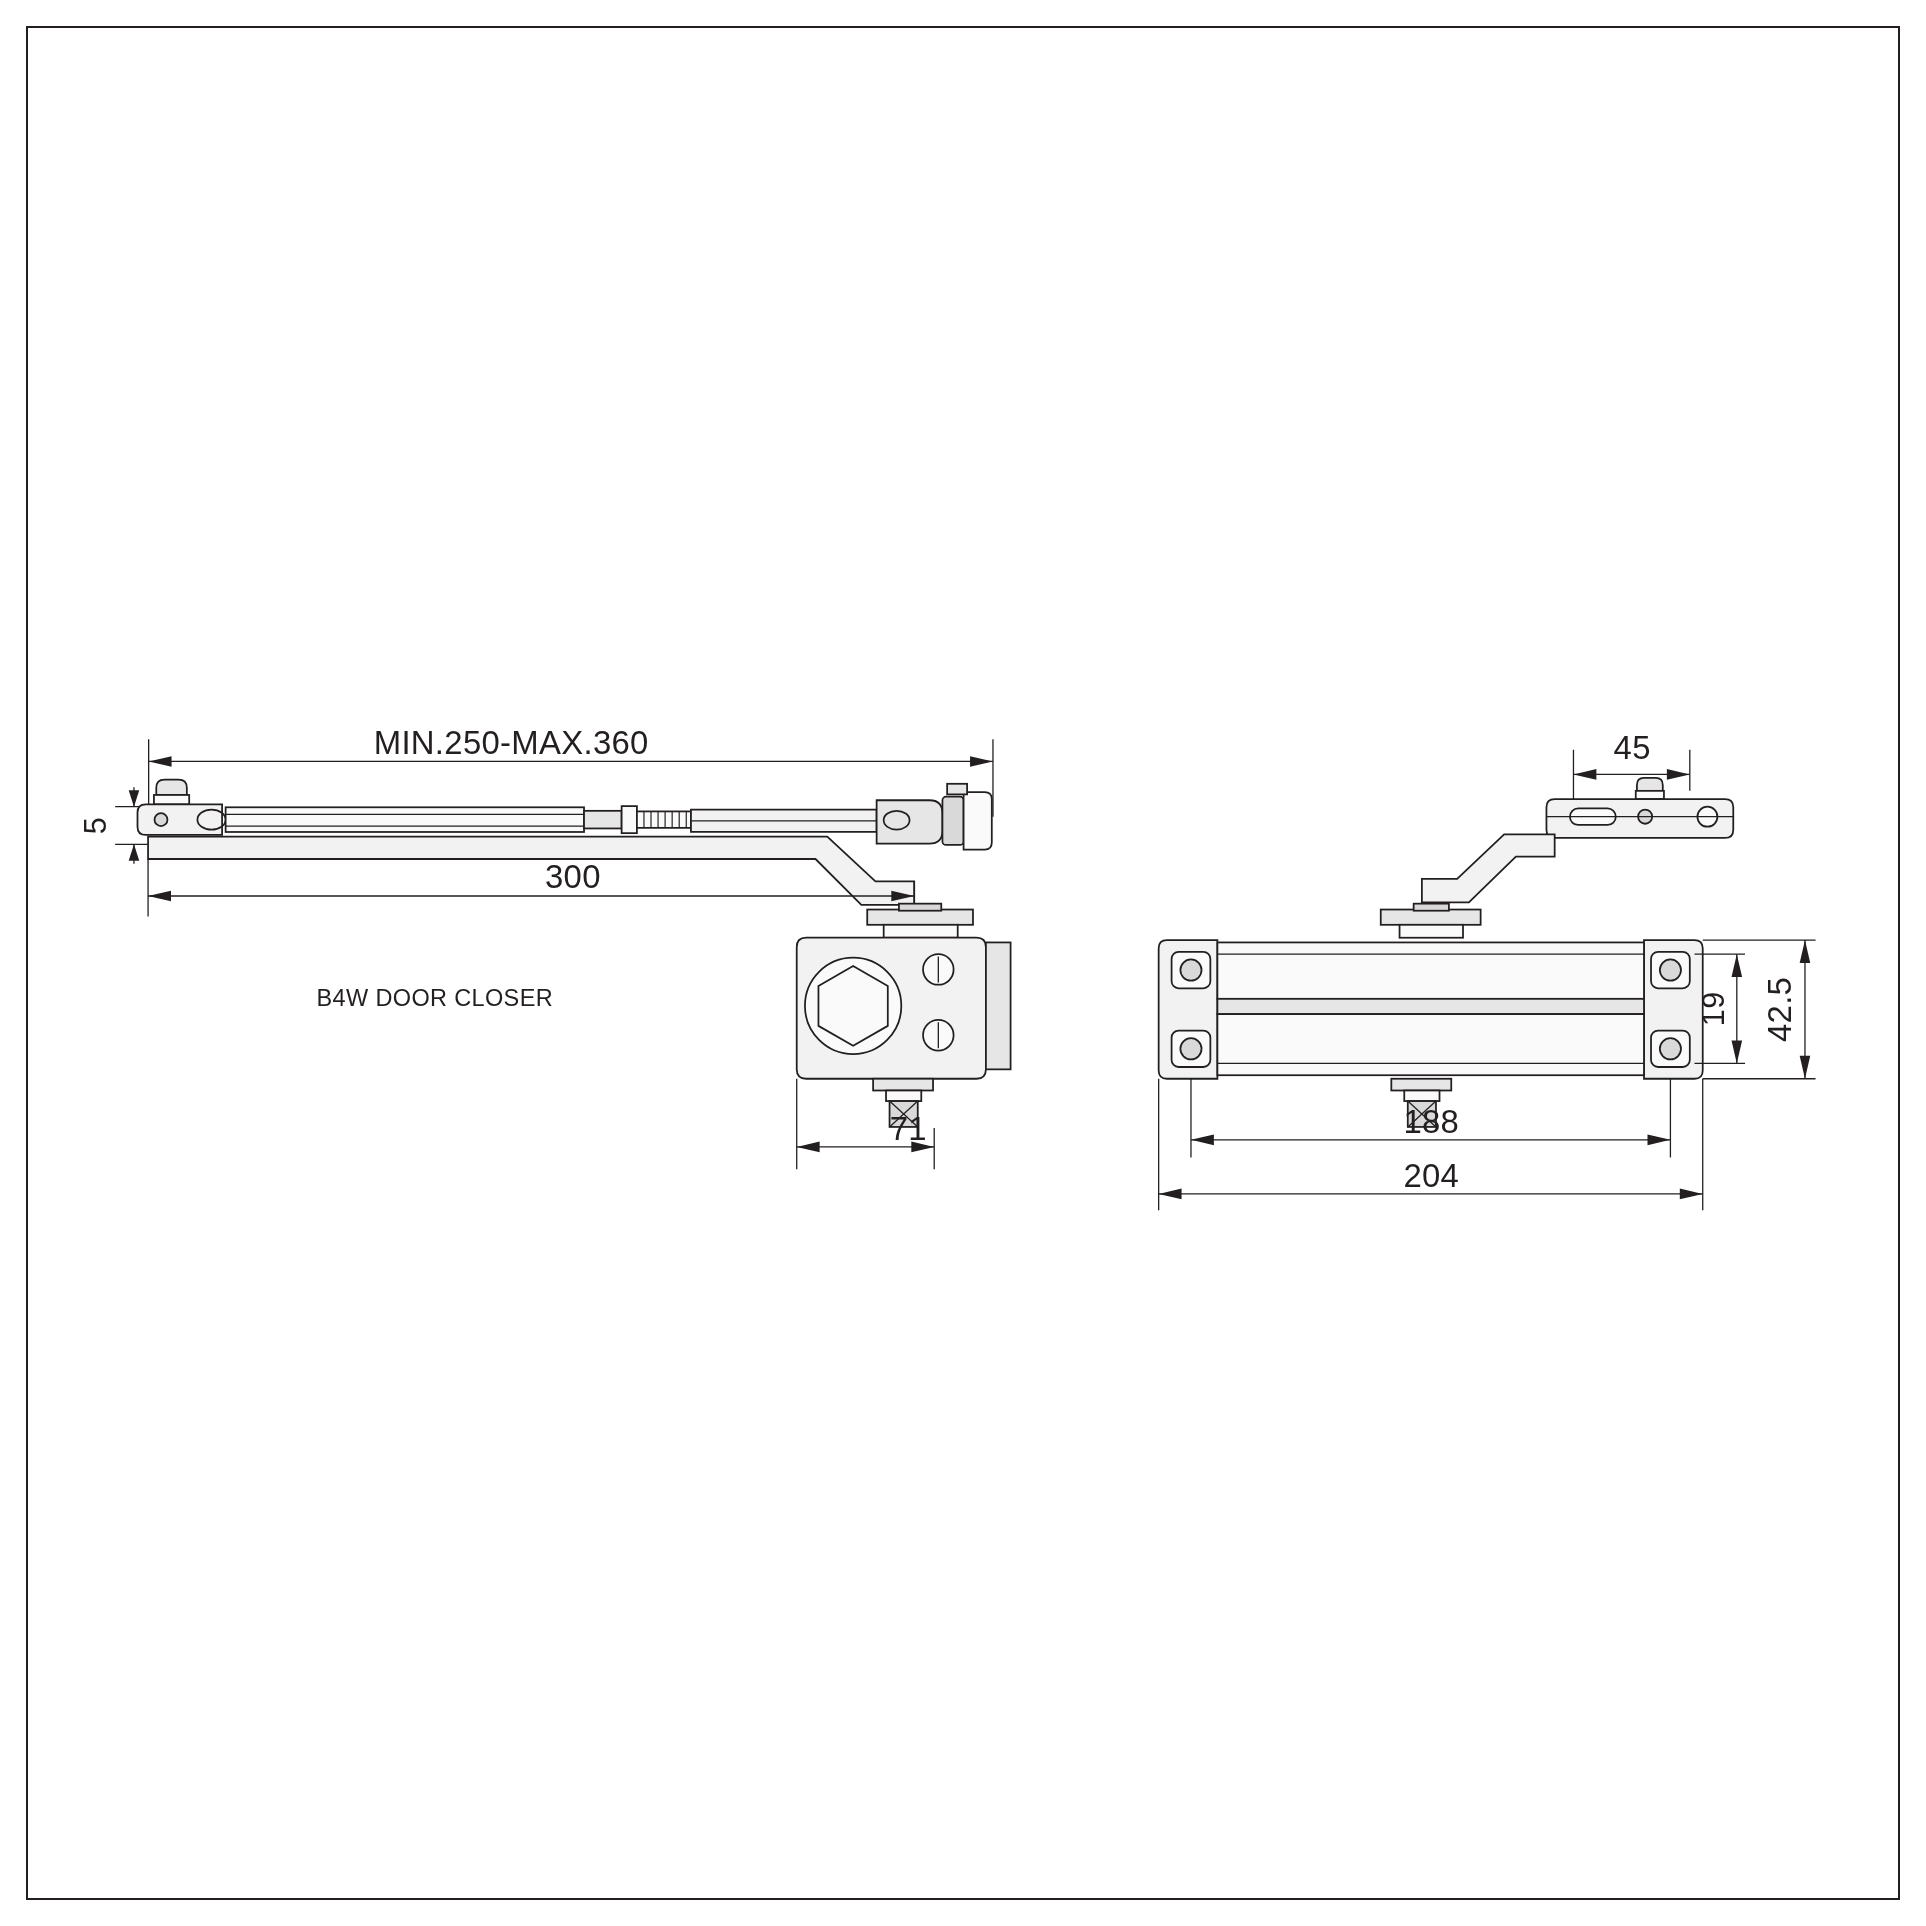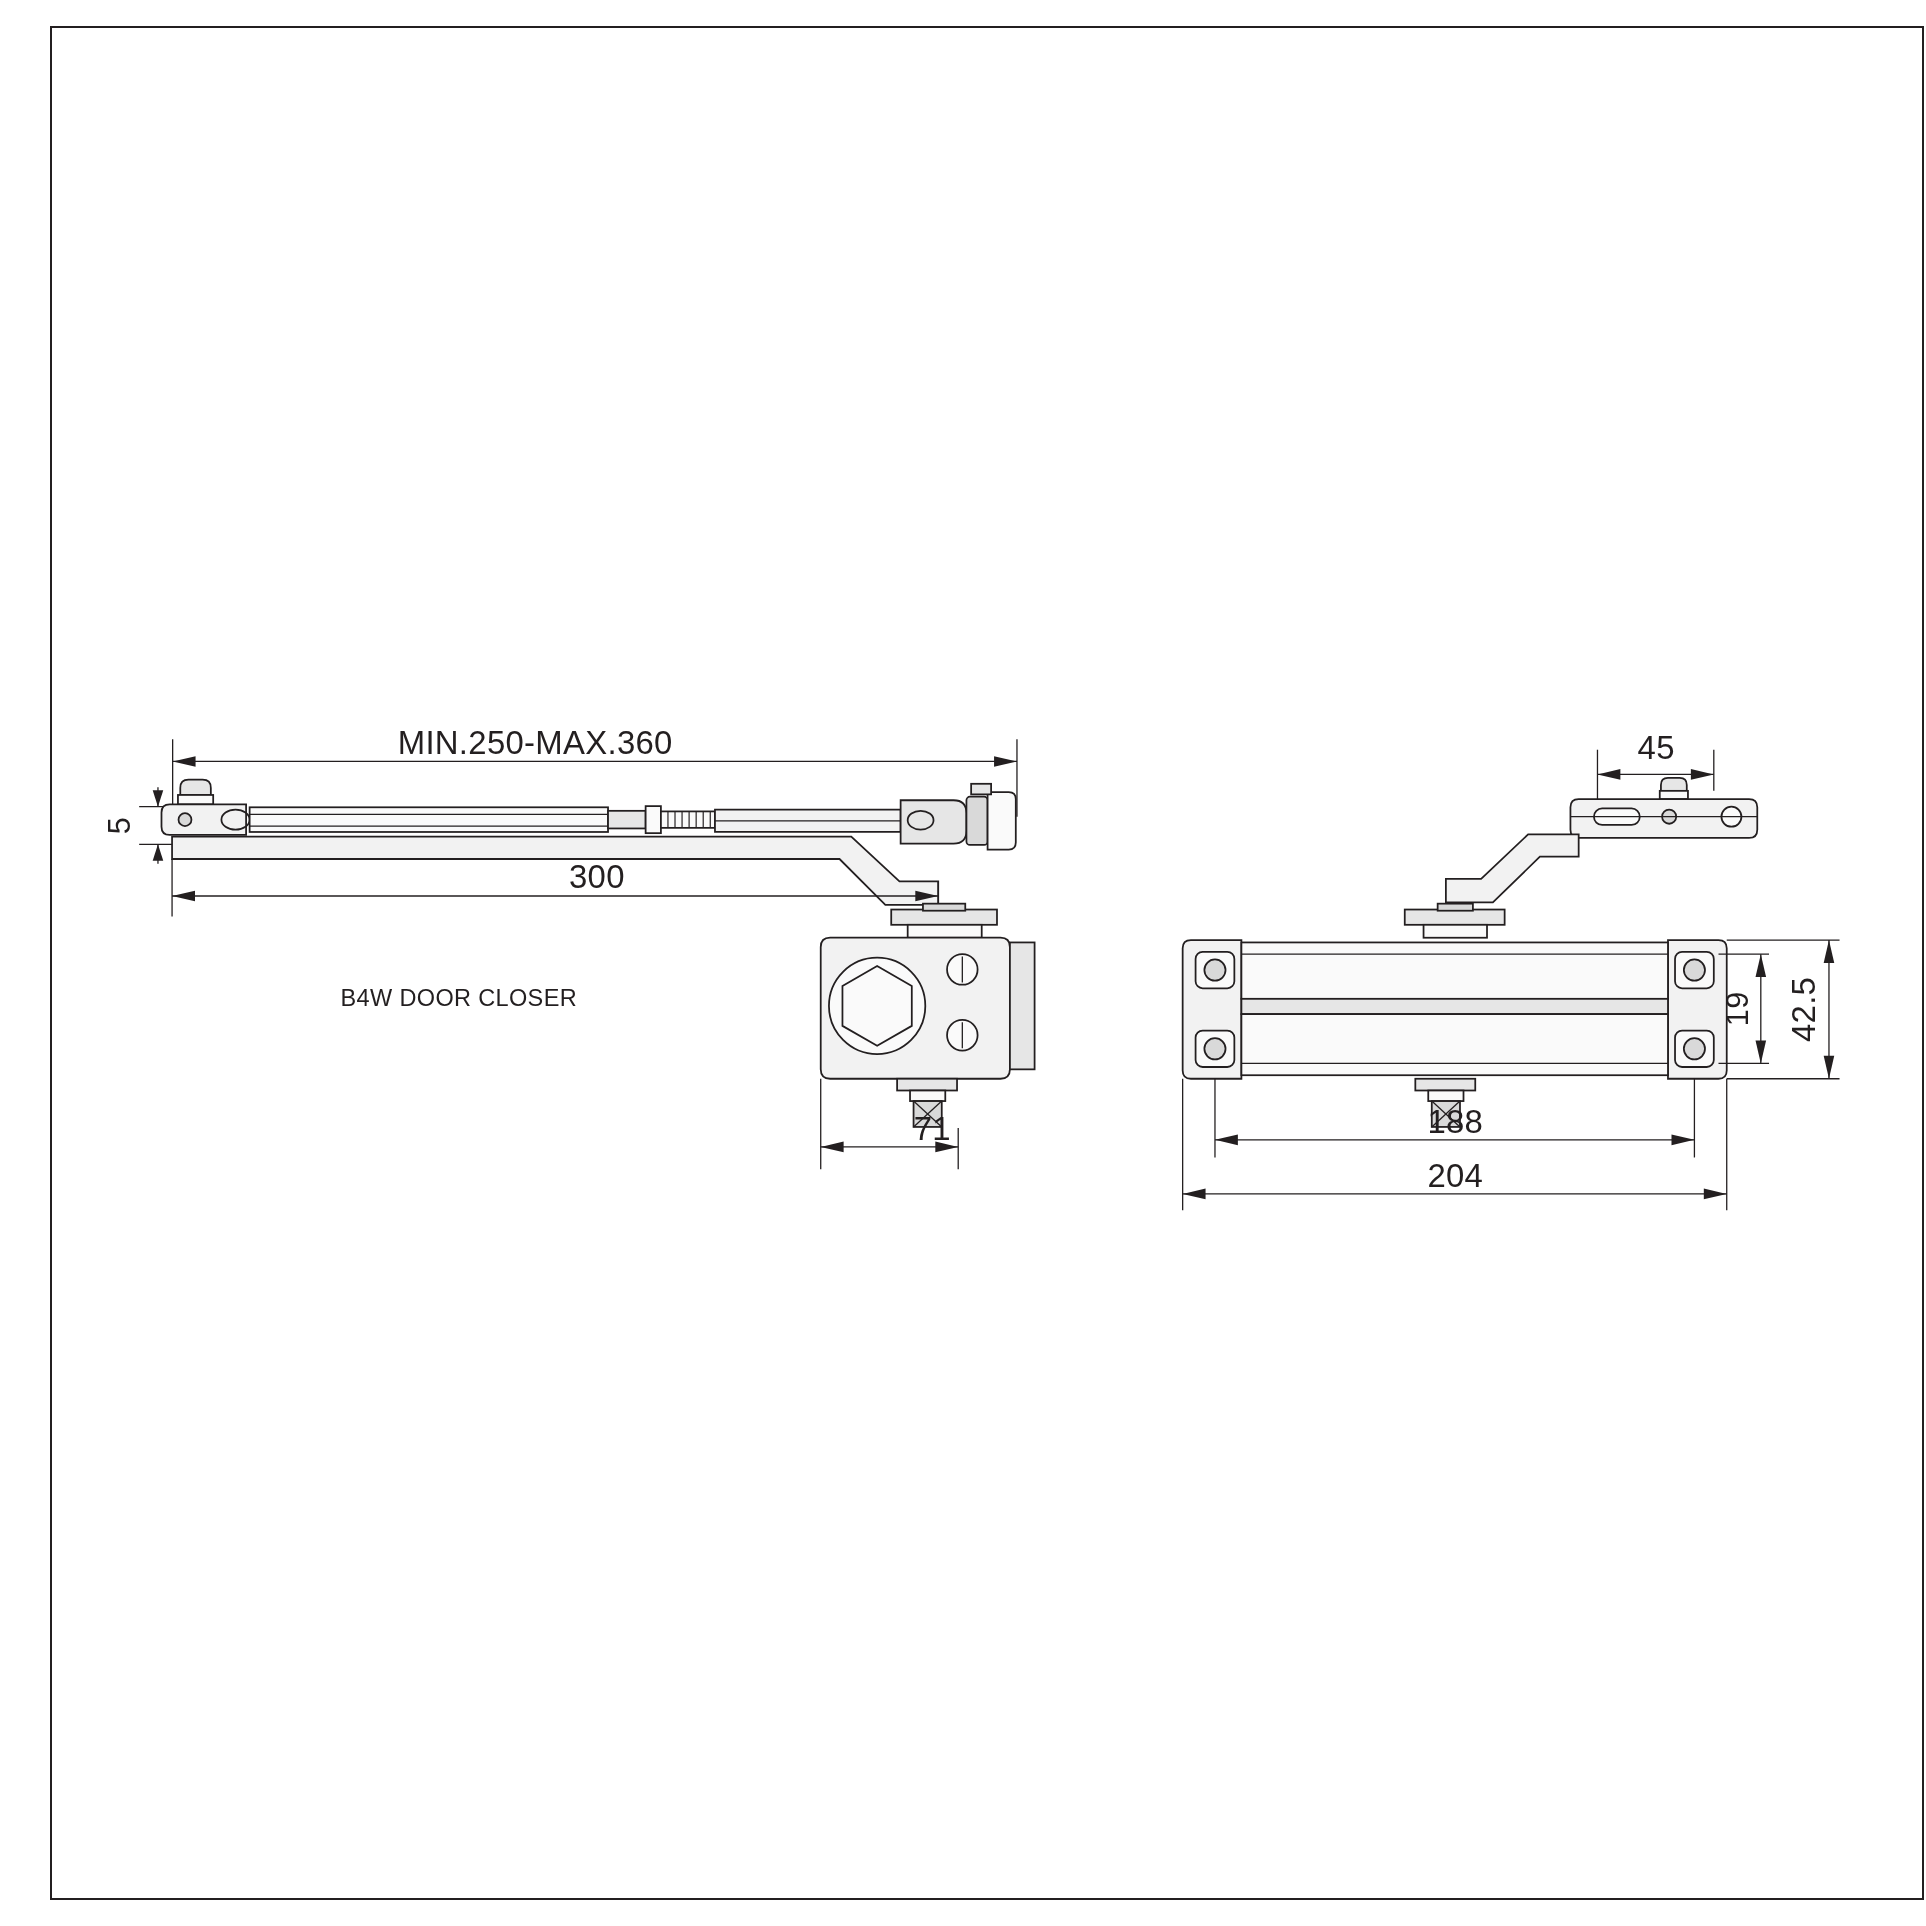--- a/index.html
+++ b/index.html
@@ -12,21 +12,20 @@
     height: 1926px;
     font-family: "Liberation Sans", sans-serif;
     color: #231f20;
     overflow: hidden;
   }
   #sheet {
     position: relative;
     width: 1636px;
     height: 1926px;
     background: #ffffff;
-    margin-left: 24px;
   }
   #border {
     position: absolute;
     left: 26px;
     top: 26px;
     width: 1874px;
     height: 1874px;
     border: 2.4px solid #231f20;
     box-sizing: border-box;
   }

